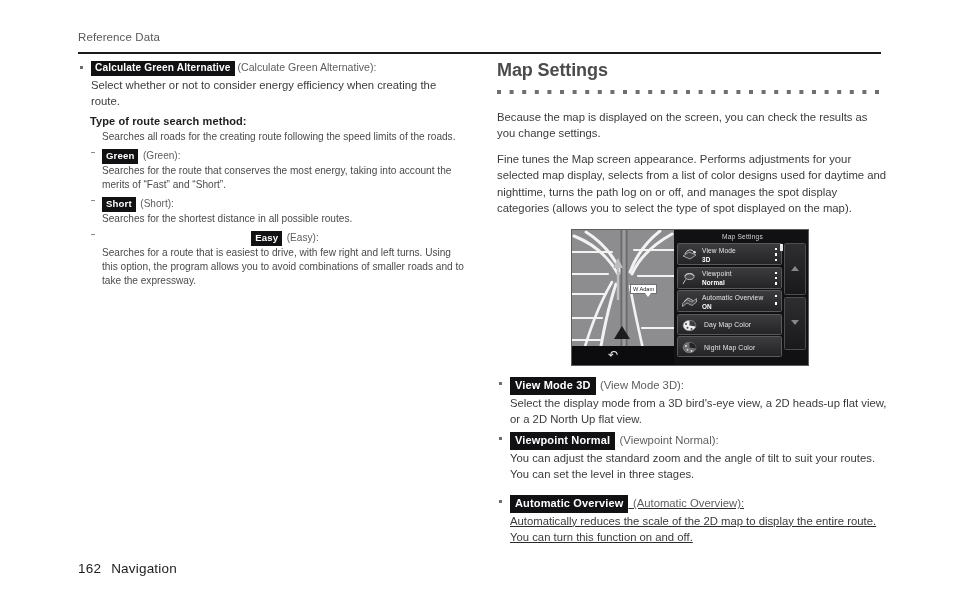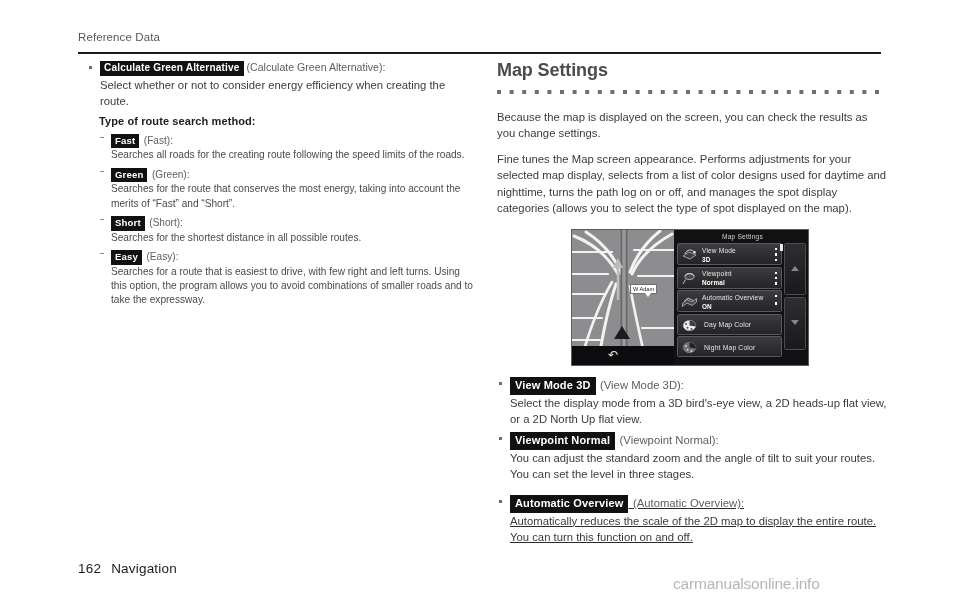--- a/index.html
+++ b/index.html
@@ -40,21 +40,21 @@
     height: 2.4px;
     background: #1a1a1a;
   }
 
   
   .col {
     position: absolute;
     top: 60px;
     width: 390px;
   }
-  .col-left  { left: 87px; }
+  .col-left  { left: 78px; }
   .col-right { left: 497px; }
 
   
   .body-text {
     font-size: 10.6px;
     line-height: 15.2px;
     color: #3b3b3d;
   }
 
   
@@ -393,42 +393,37 @@
   <div class="col col-left">
 
     <div class="bullet-row body-text">
       <span class="dot"></span>
       <span class="chip">Calculate Green Alternative</span><span class="paren">&nbsp;</span><span class="paren">(Calculate Green Alternative):</span>
       <div style="font-size:11.3px;line-height:16.2px;color:#3b3b3d;margin-top:1px;">Select whether or not to consider energy efficiency when creating the route.</div>
     </div>
 
     <div class="lead-bold">Type of route search method:</div>
 
-    <div class="dash-row" style="margin-left:12px;">
-      <span class="dash"></span>
-      <span class="chip chip-sm">Fast</span>
-      <span class="paren" style="font-size:10.1px;">(Fast):</span>
-    </div>
     <div class="sub-text" style="margin-left:12px;">Searches all roads for the creating route following the speed limits of the roads.</div>
 
     <div class="dash-row" style="margin-left:12px;margin-top:1px;">
       <span class="dash"></span>
       <span class="chip chip-sm">Green</span>
       <span class="paren" style="font-size:10.1px;">(Green):</span>
     </div>
     <div class="sub-text" style="margin-left:12px;">Searches for the route that conserves the most energy, taking into account the merits of “Fast” and “Short”.</div>
 
     <div class="dash-row" style="margin-left:12px;margin-top:1px;">
       <span class="dash"></span>
       <span class="chip chip-sm">Short</span>
       <span class="paren" style="font-size:10.1px;">(Short):</span>
     </div>
     <div class="sub-text" style="margin-left:12px;">Searches for the shortest distance in all possible routes.</div>
 
-    <div class="dash-row" style="margin-left:12px;margin-top:1px;">
+    <div class="dash-row" style="margin-left:12px;margin-top:1px;text-align:center;">
       <span class="dash"></span>
       <span class="chip chip-sm">Easy</span>
       <span class="paren" style="font-size:10.1px;">(Easy):</span>
     </div>
     <div class="sub-text" style="margin-left:12px;">Searches for a route that is easiest to drive, with few right and left turns. Using this option, the program allows you to avoid combinations of smaller roads and to take the expressway.</div>
 
   </div>
 
   <div class="col col-right">
 
@@ -627,15 +622,14 @@
           </div>
         </div>
       </div>
 
     </div>
   </div>
 
   <div class="folio">
     <span class="num">162</span><span>Navigation</span>
   </div>
-  <div class="watermark">carmanualsonline.info</div>
 
 </div>
 
 </body></html>

